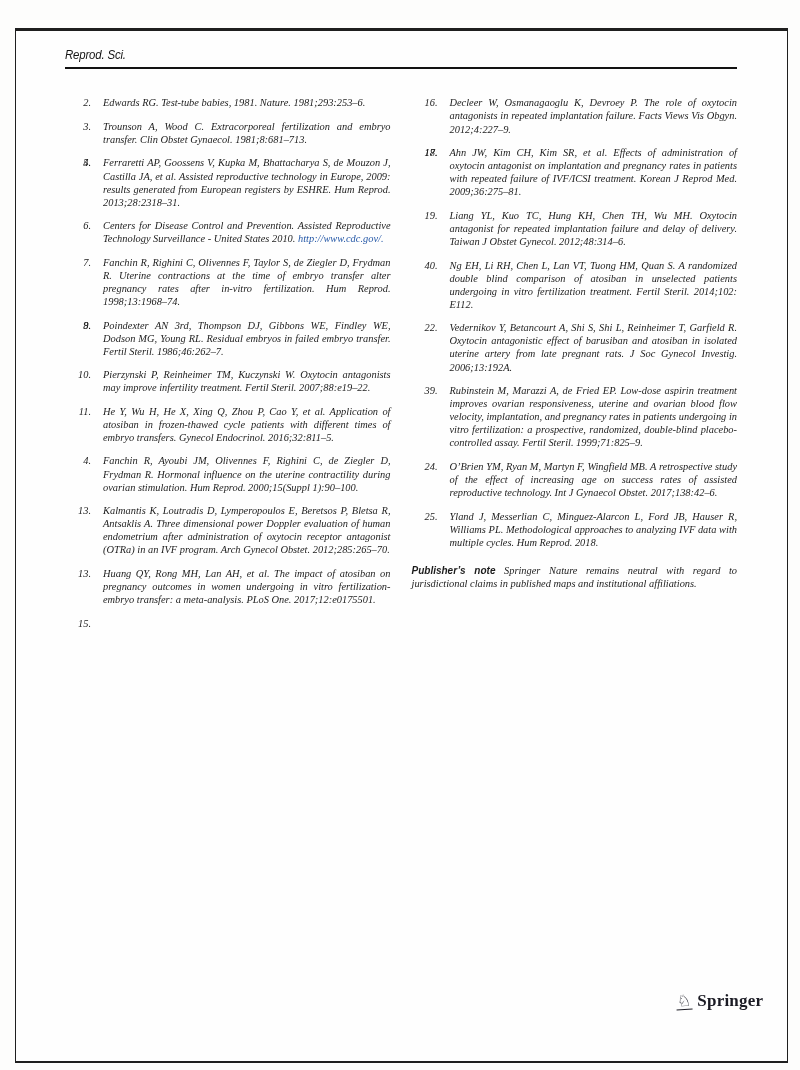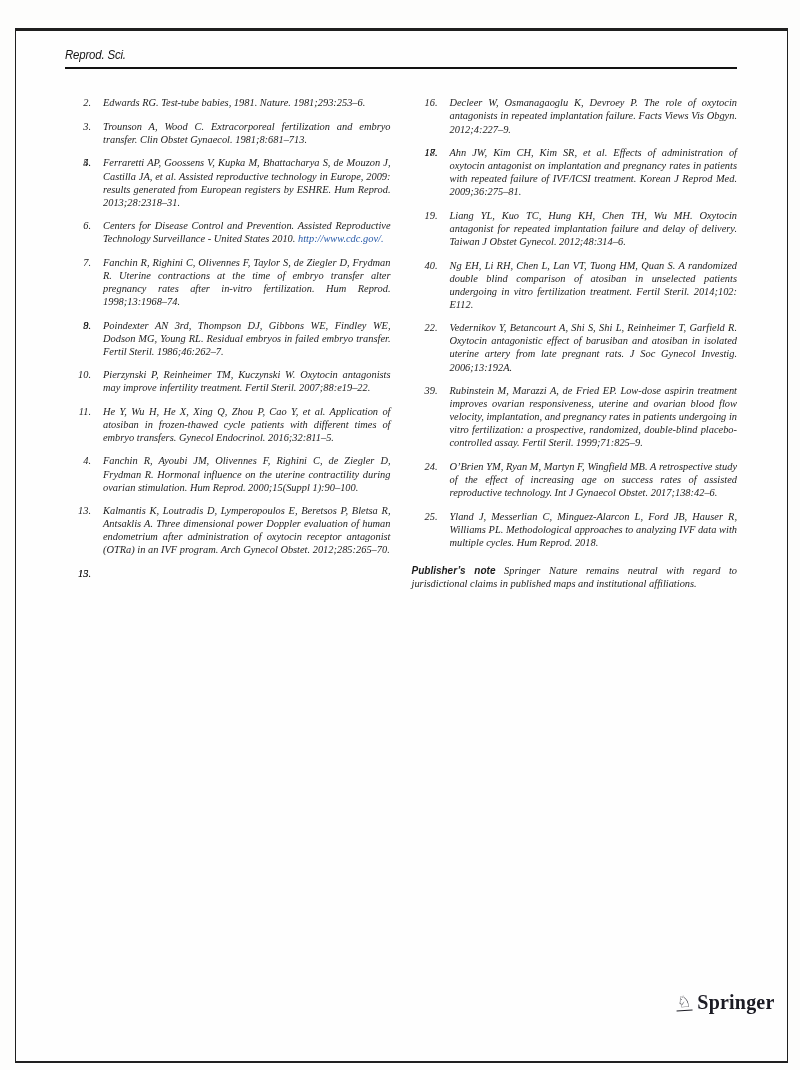--- a/index.html
+++ b/index.html
@@ -54,21 +54,21 @@
     position:absolute;left:676px;top:991px;
     display:flex;align-items:center;gap:5px;color:#1b1b24;
   }
   .logo-mark{
     font-size:16px;line-height:16px;display:inline-block;
     border-bottom:1.5px solid #1b1b24;padding:0 1px 0 1px;
     transform:rotate(-4deg);
   }
   .logo-word{
     font-family:"Liberation Serif", serif;font-weight:bold;
-    font-size:20px;letter-spacing:.2px;
+    font-size:17px;letter-spacing:.2px;
   }
 </style>
 </head>
 <body>
 
 <div class="page-frame"></div>
 
 <div class="content">
   <div>
     <span class="journal-header">Reprod. Sci.</span>
@@ -94,21 +94,21 @@
   <p class="ref"><span class="ref-num">9.</span><span>Poindexter AN 3rd, Thompson DJ, Gibbons WE, Findley WE, Dodson MG, Young RL. Residual embryos in failed embryo transfer. Fertil Steril. 1986;46:262–7.</span></p>
 
   <p class="ref"><span class="ref-num">10.</span><span>Pierzynski P, Reinheimer TM, Kuczynski W. Oxytocin antagonists may improve infertility treatment. Fertil Steril. 2007;88:e19–22.</span></p>
 
   <p class="ref"><span class="ref-num">11.</span><span>He Y, Wu H, He X, Xing Q, Zhou P, Cao Y, et al. Application of atosiban in frozen-thawed cycle patients with different times of embryo transfers. Gynecol Endocrinol. 2016;32:811–5.</span></p>
 
   <p class="ref"><span class="ref-num">4.</span><span>Fanchin R, Ayoubi JM, Olivennes F, Righini C, de Ziegler D, Frydman R. Hormonal influence on the uterine contractility during ovarian stimulation. Hum Reprod. 2000;15(Suppl 1):90–100.</span></p>
 
   <p class="ref"><span class="ref-num">13.</span><span>Kalmantis K, Loutradis D, Lymperopoulos E, Beretsos P, Bletsa R, Antsaklis A. Three dimensional power Doppler evaluation of human endometrium after administration of oxytocin receptor antagonist (OTRa) in an IVF program. Arch Gynecol Obstet. 2012;285:265–70.</span></p>
 
-  <p class="ref"><span class="ref-num">13.</span></p>
+  <p class="ref"><span class="ref-num">13.</span><span>Huang QY, Rong MH, Lan AH, et al. The impact of atosiban on pregnancy outcomes in women undergoing in vitro fertilization-embryo transfer: a meta-analysis. PLoS One. 2017;12:e0175501.</span></p>
 
   <p class="ref"><span class="ref-num">15.</span></p>
 </div>
     <div class="col">
       <div id="refs-right">
   <p class="ref"><span class="ref-num">16.</span><span>Decleer W, Osmanagaoglu K, Devroey P. The role of oxytocin antagonists in repeated implantation failure. Facts Views Vis Obgyn. 2012;4:227–9.</span></p>
 
   <p class="ref"><span class="ref-num">17.</span></p>
 
   <p class="ref"><span class="ref-num">18.</span><span>Ahn JW, Kim CH, Kim SR, et al. Effects of administration of oxytocin antagonist on implantation and pregnancy rates in patients with repeated failure of IVF/ICSI treatment. Korean J Reprod Med. 2009;36:275–81.</span></p>

